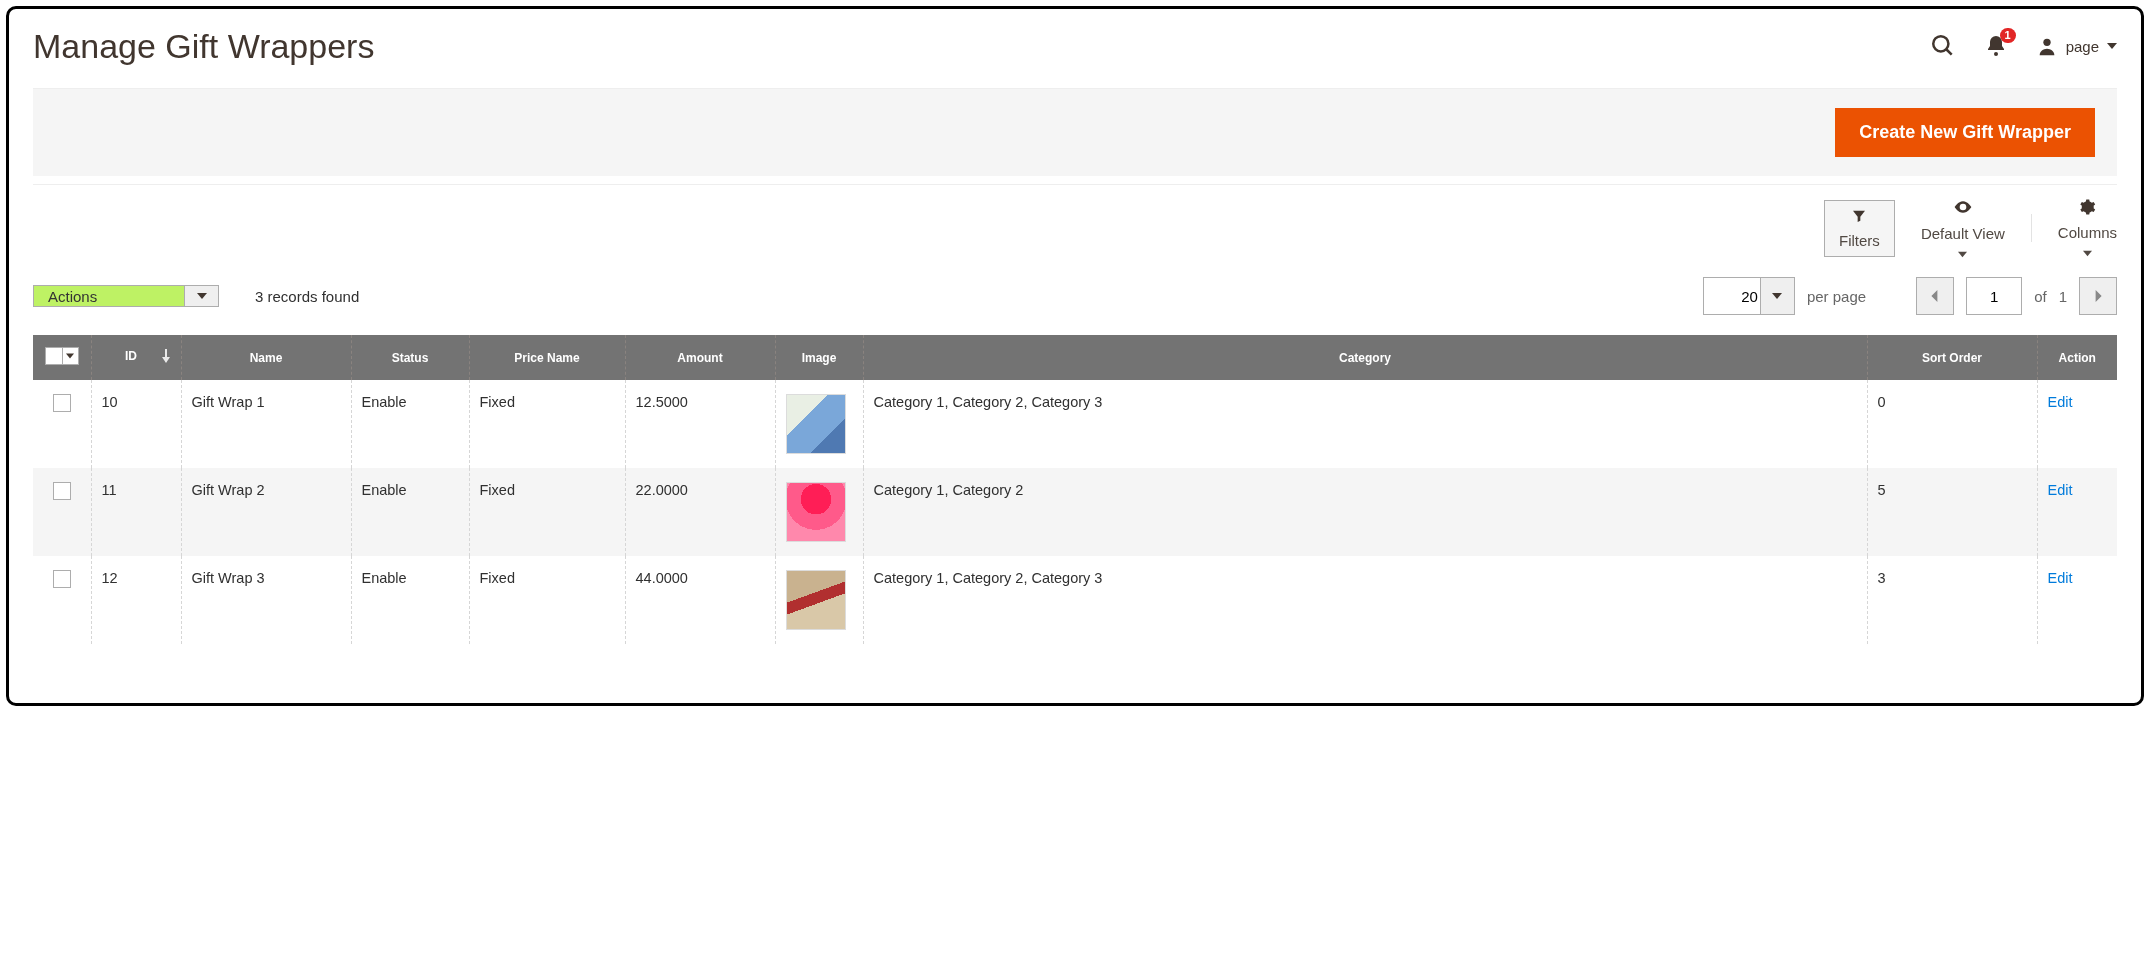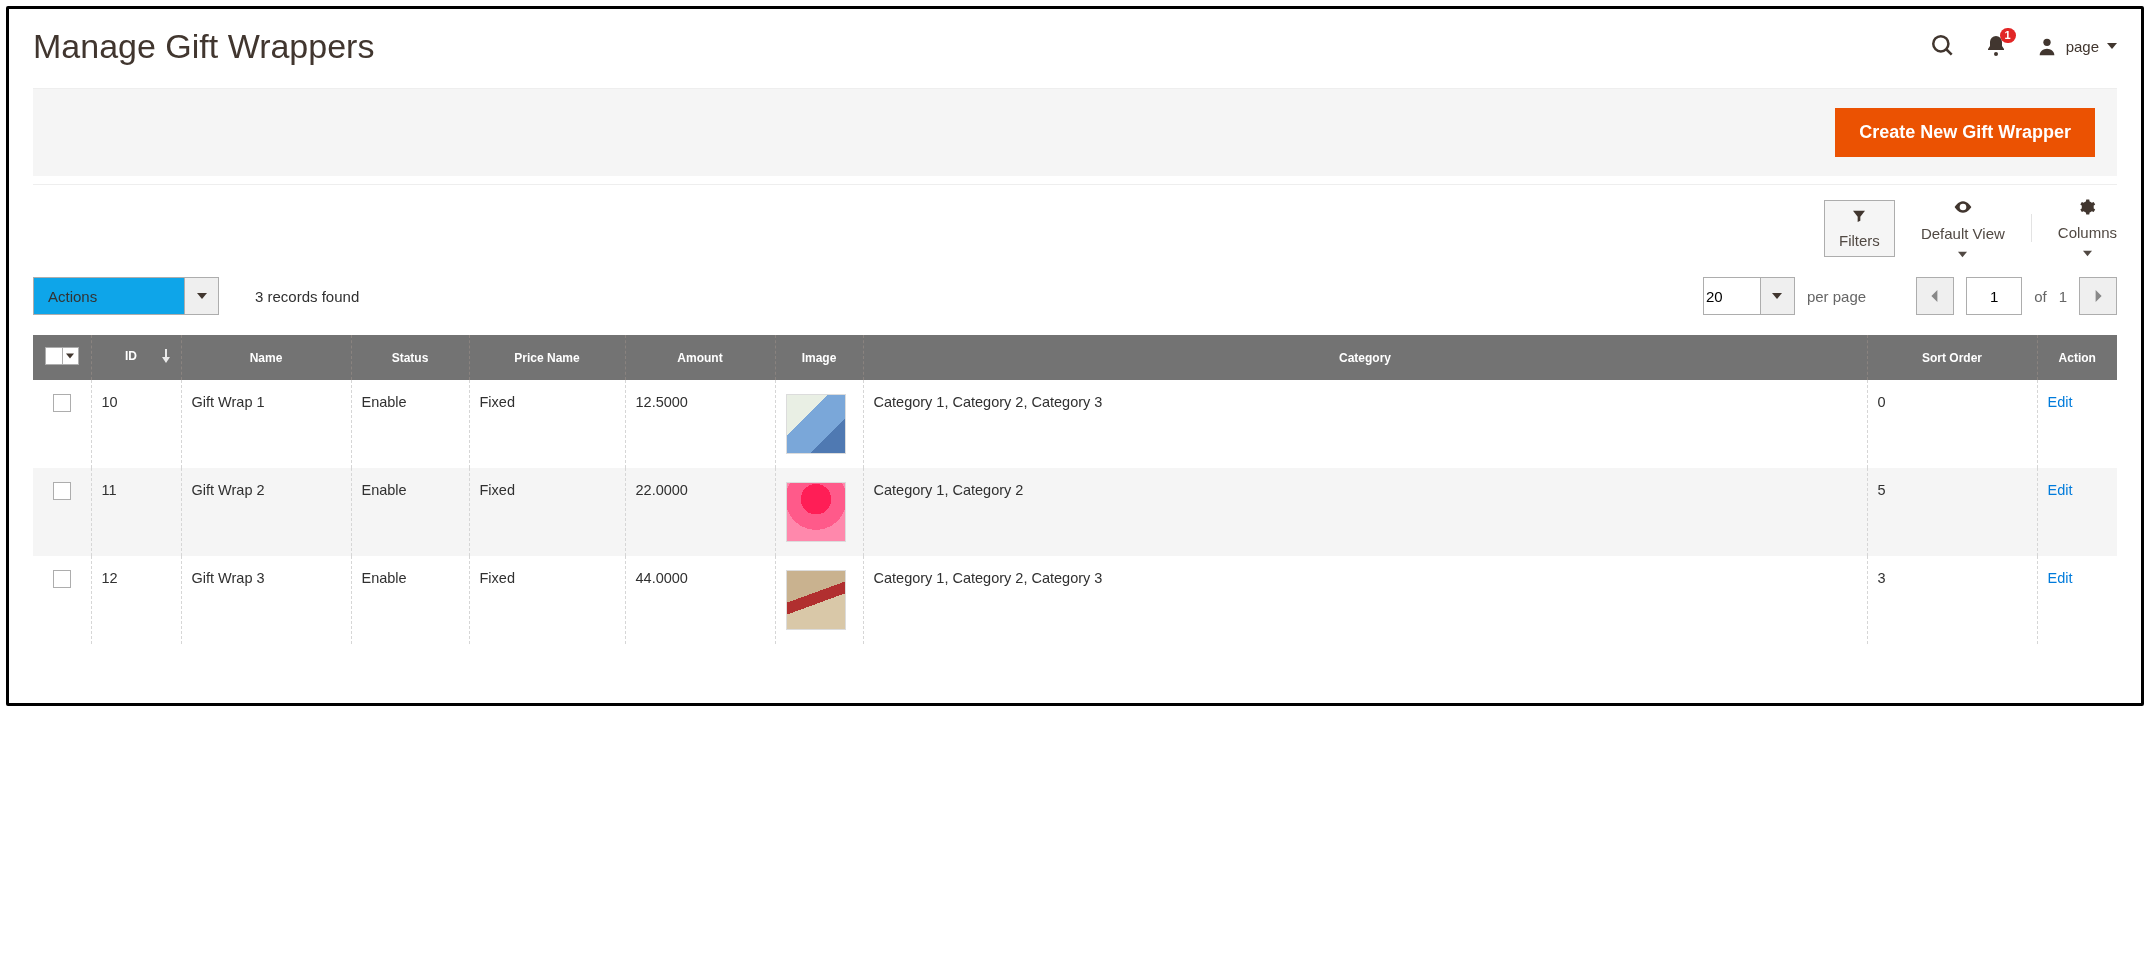--- a/index.html
+++ b/index.html
@@ -5,21 +5,21 @@
   * { box-sizing: border-box; }
   body {
     margin: 0;
     font-family: -apple-system, 'Helvetica Neue', Arial, sans-serif;
     font-size: 14px;
     color: #303030;
     background: #fff;
   }
   .frame {
     border: 3px solid #000;
-    border-radius: 2px;
+    border-radius: 10px;
     margin: 6px;
     padding: 18px 24px 30px 24px;
     min-height: 700px;
   }
   .page-header {
     display: flex;
     justify-content: space-between;
     align-items: flex-start;
     padding-bottom: 22px;
   }
@@ -94,22 +94,22 @@
   .grid-controls {
     display: flex;
     justify-content: space-between;
     align-items: center;
     padding: 4px 0 20px;
   }
   .left-controls { display: flex; align-items: center; gap: 36px; }
   .actions-dd {
     display: flex;
     border: 1px solid #adadad;
-    background: #0ea5e9;
-    height: 38px;
+    background: #bef264;
+    height: 22px;
   }
   .actions-dd .label {
     padding: 0 36px 0 14px;
     display: flex; align-items: center;
     font-size: 15px; color: #333;
     min-width: 150px;
   }
   .dd-toggle {
     width: 34px;
     border-left: 1px solid #adadad;
@@ -119,21 +119,21 @@
   }
   .records-found { font-size: 15px; color: #303030; }
   .right-controls { display: flex; align-items: center; gap: 12px; }
   .pager-input {
     width: 56px; height: 38px;
     border: 1px solid #adadad;
     text-align: center; font-size: 15px;
   }
   .pp-wrap { display: flex; border: 1px solid #adadad; height: 38px; }
   .pp-wrap input {
-    width: 56px; border: 0; text-align: left; font-size: 15px;
+    width: 56px; border: 0; text-align: right; font-size: 15px;
   }
   .pagenav {
     width: 38px; height: 38px;
     border: 1px solid #adadad;
     background: #efefef;
     display: flex; align-items: center; justify-content: center;
     cursor: pointer;
   }
   .muted { color: #666; font-size: 15px; }
   table.data-grid {

